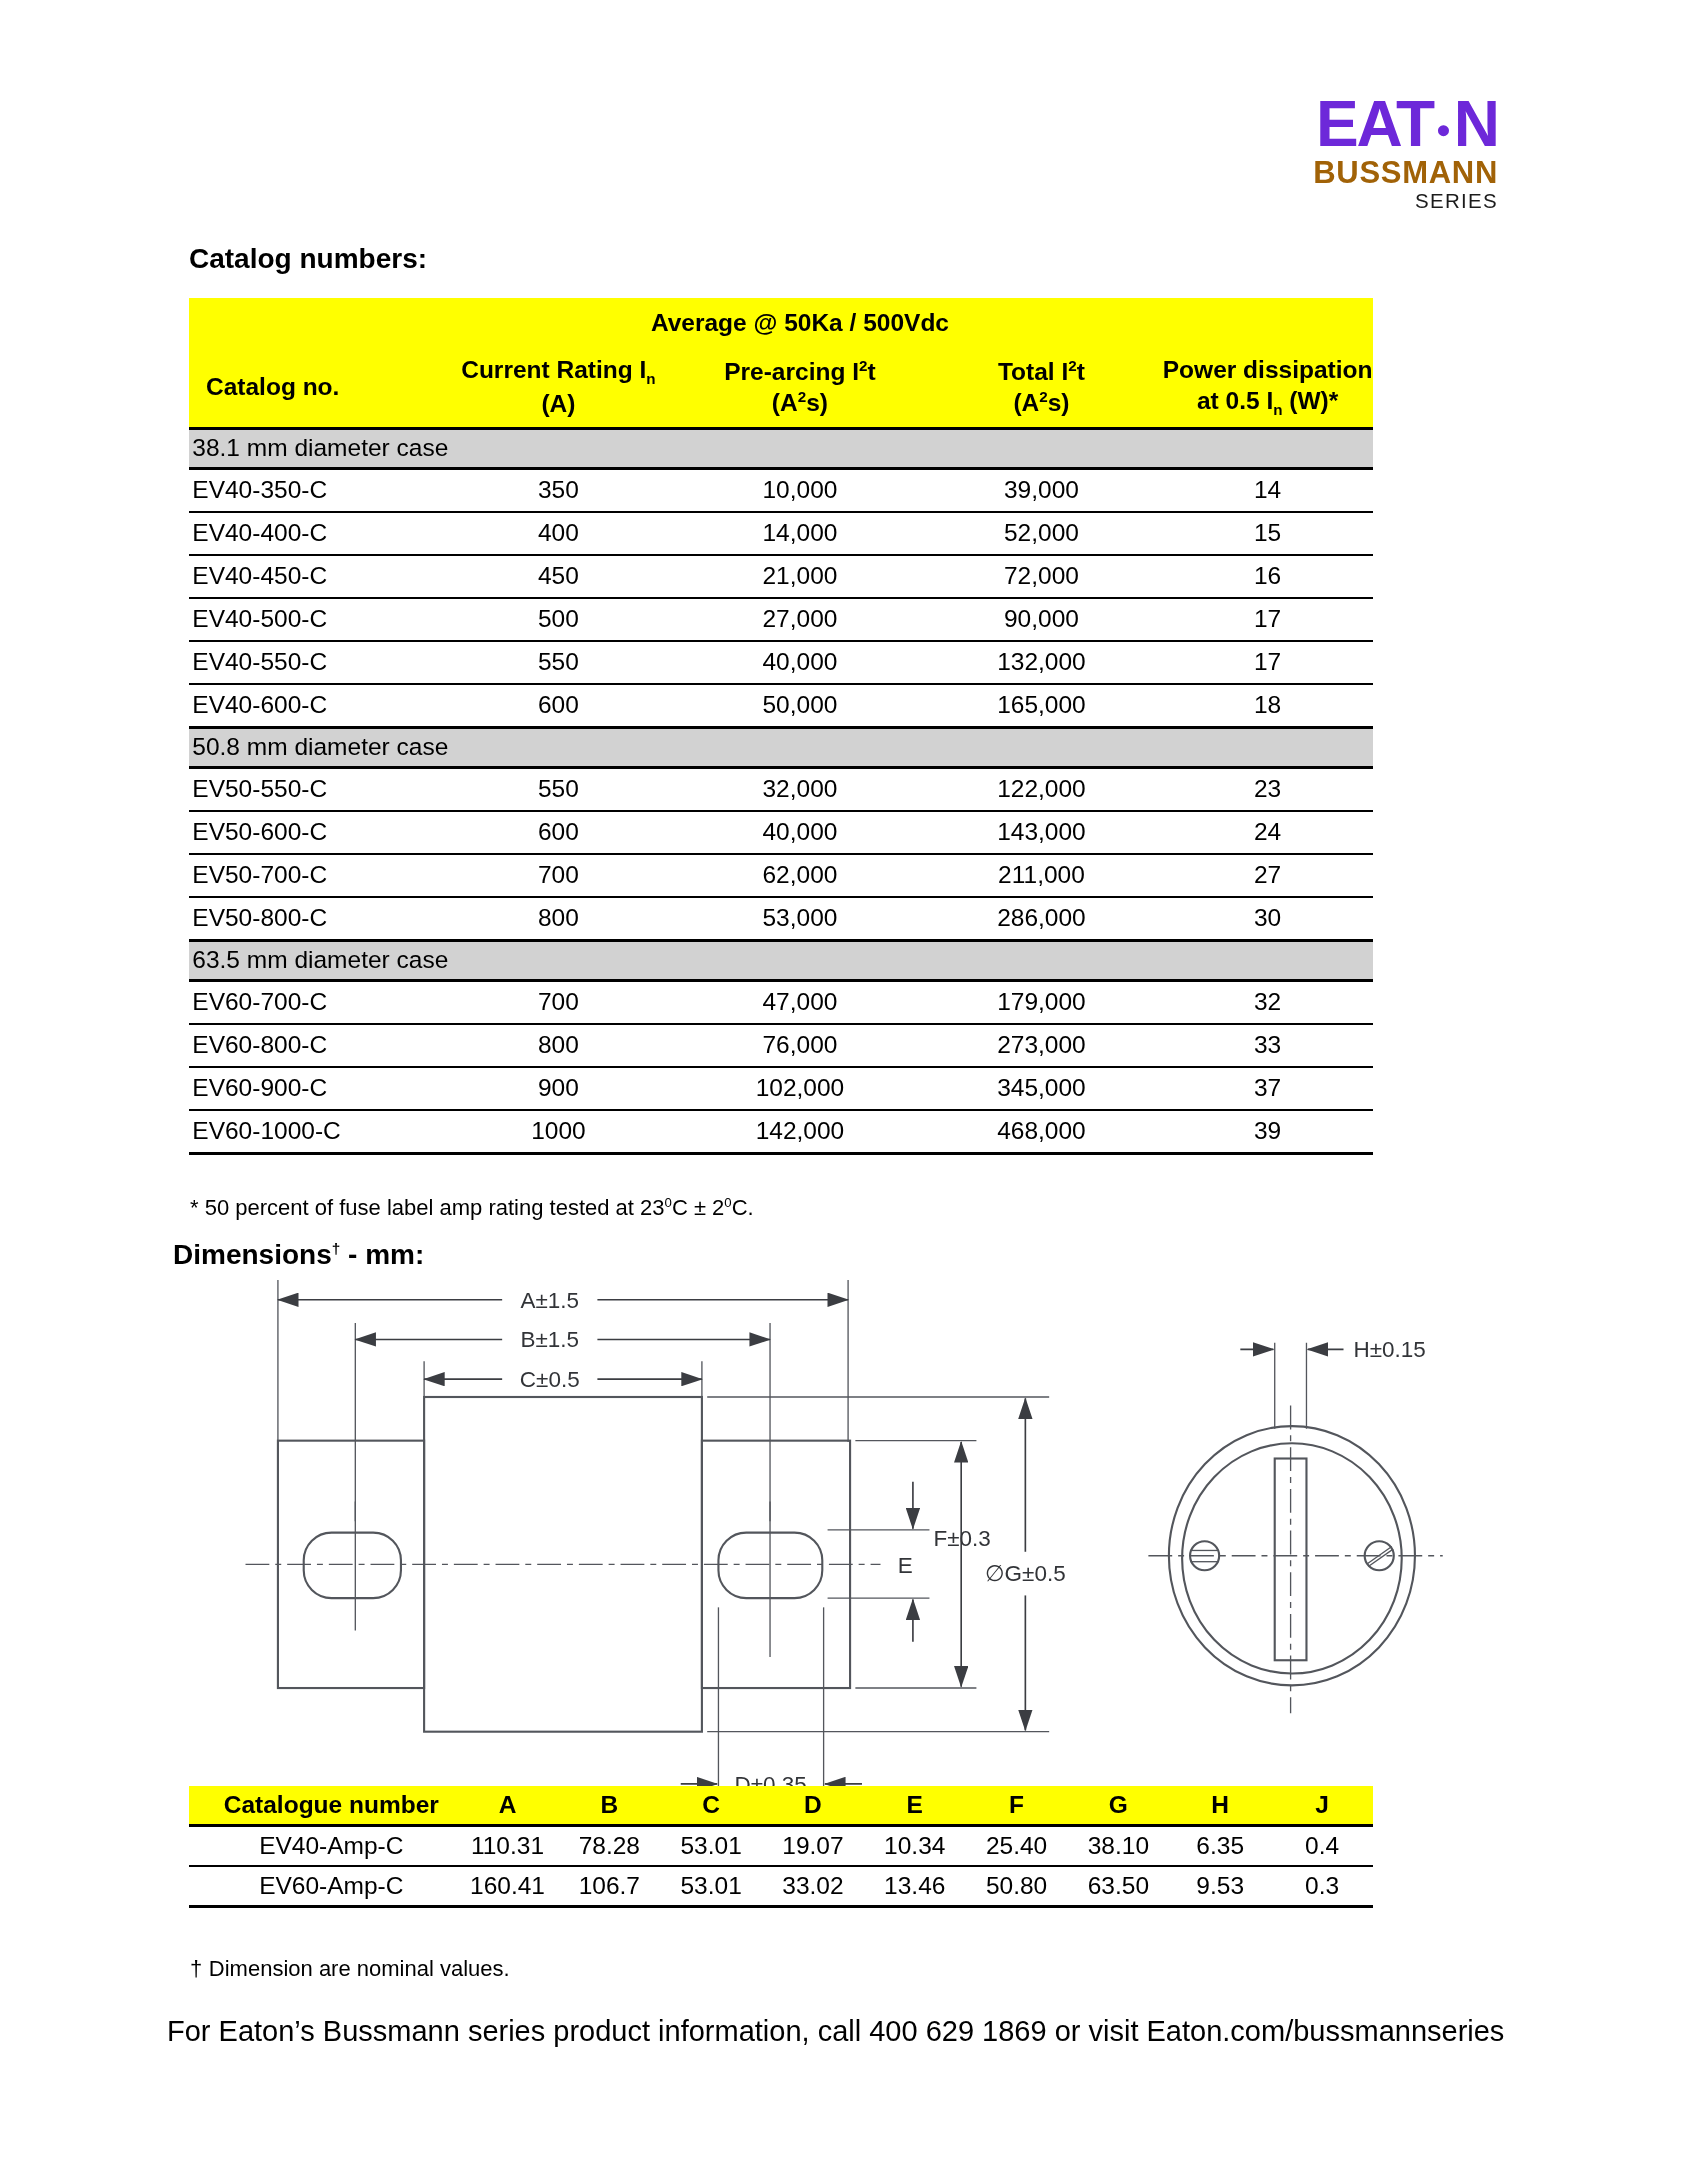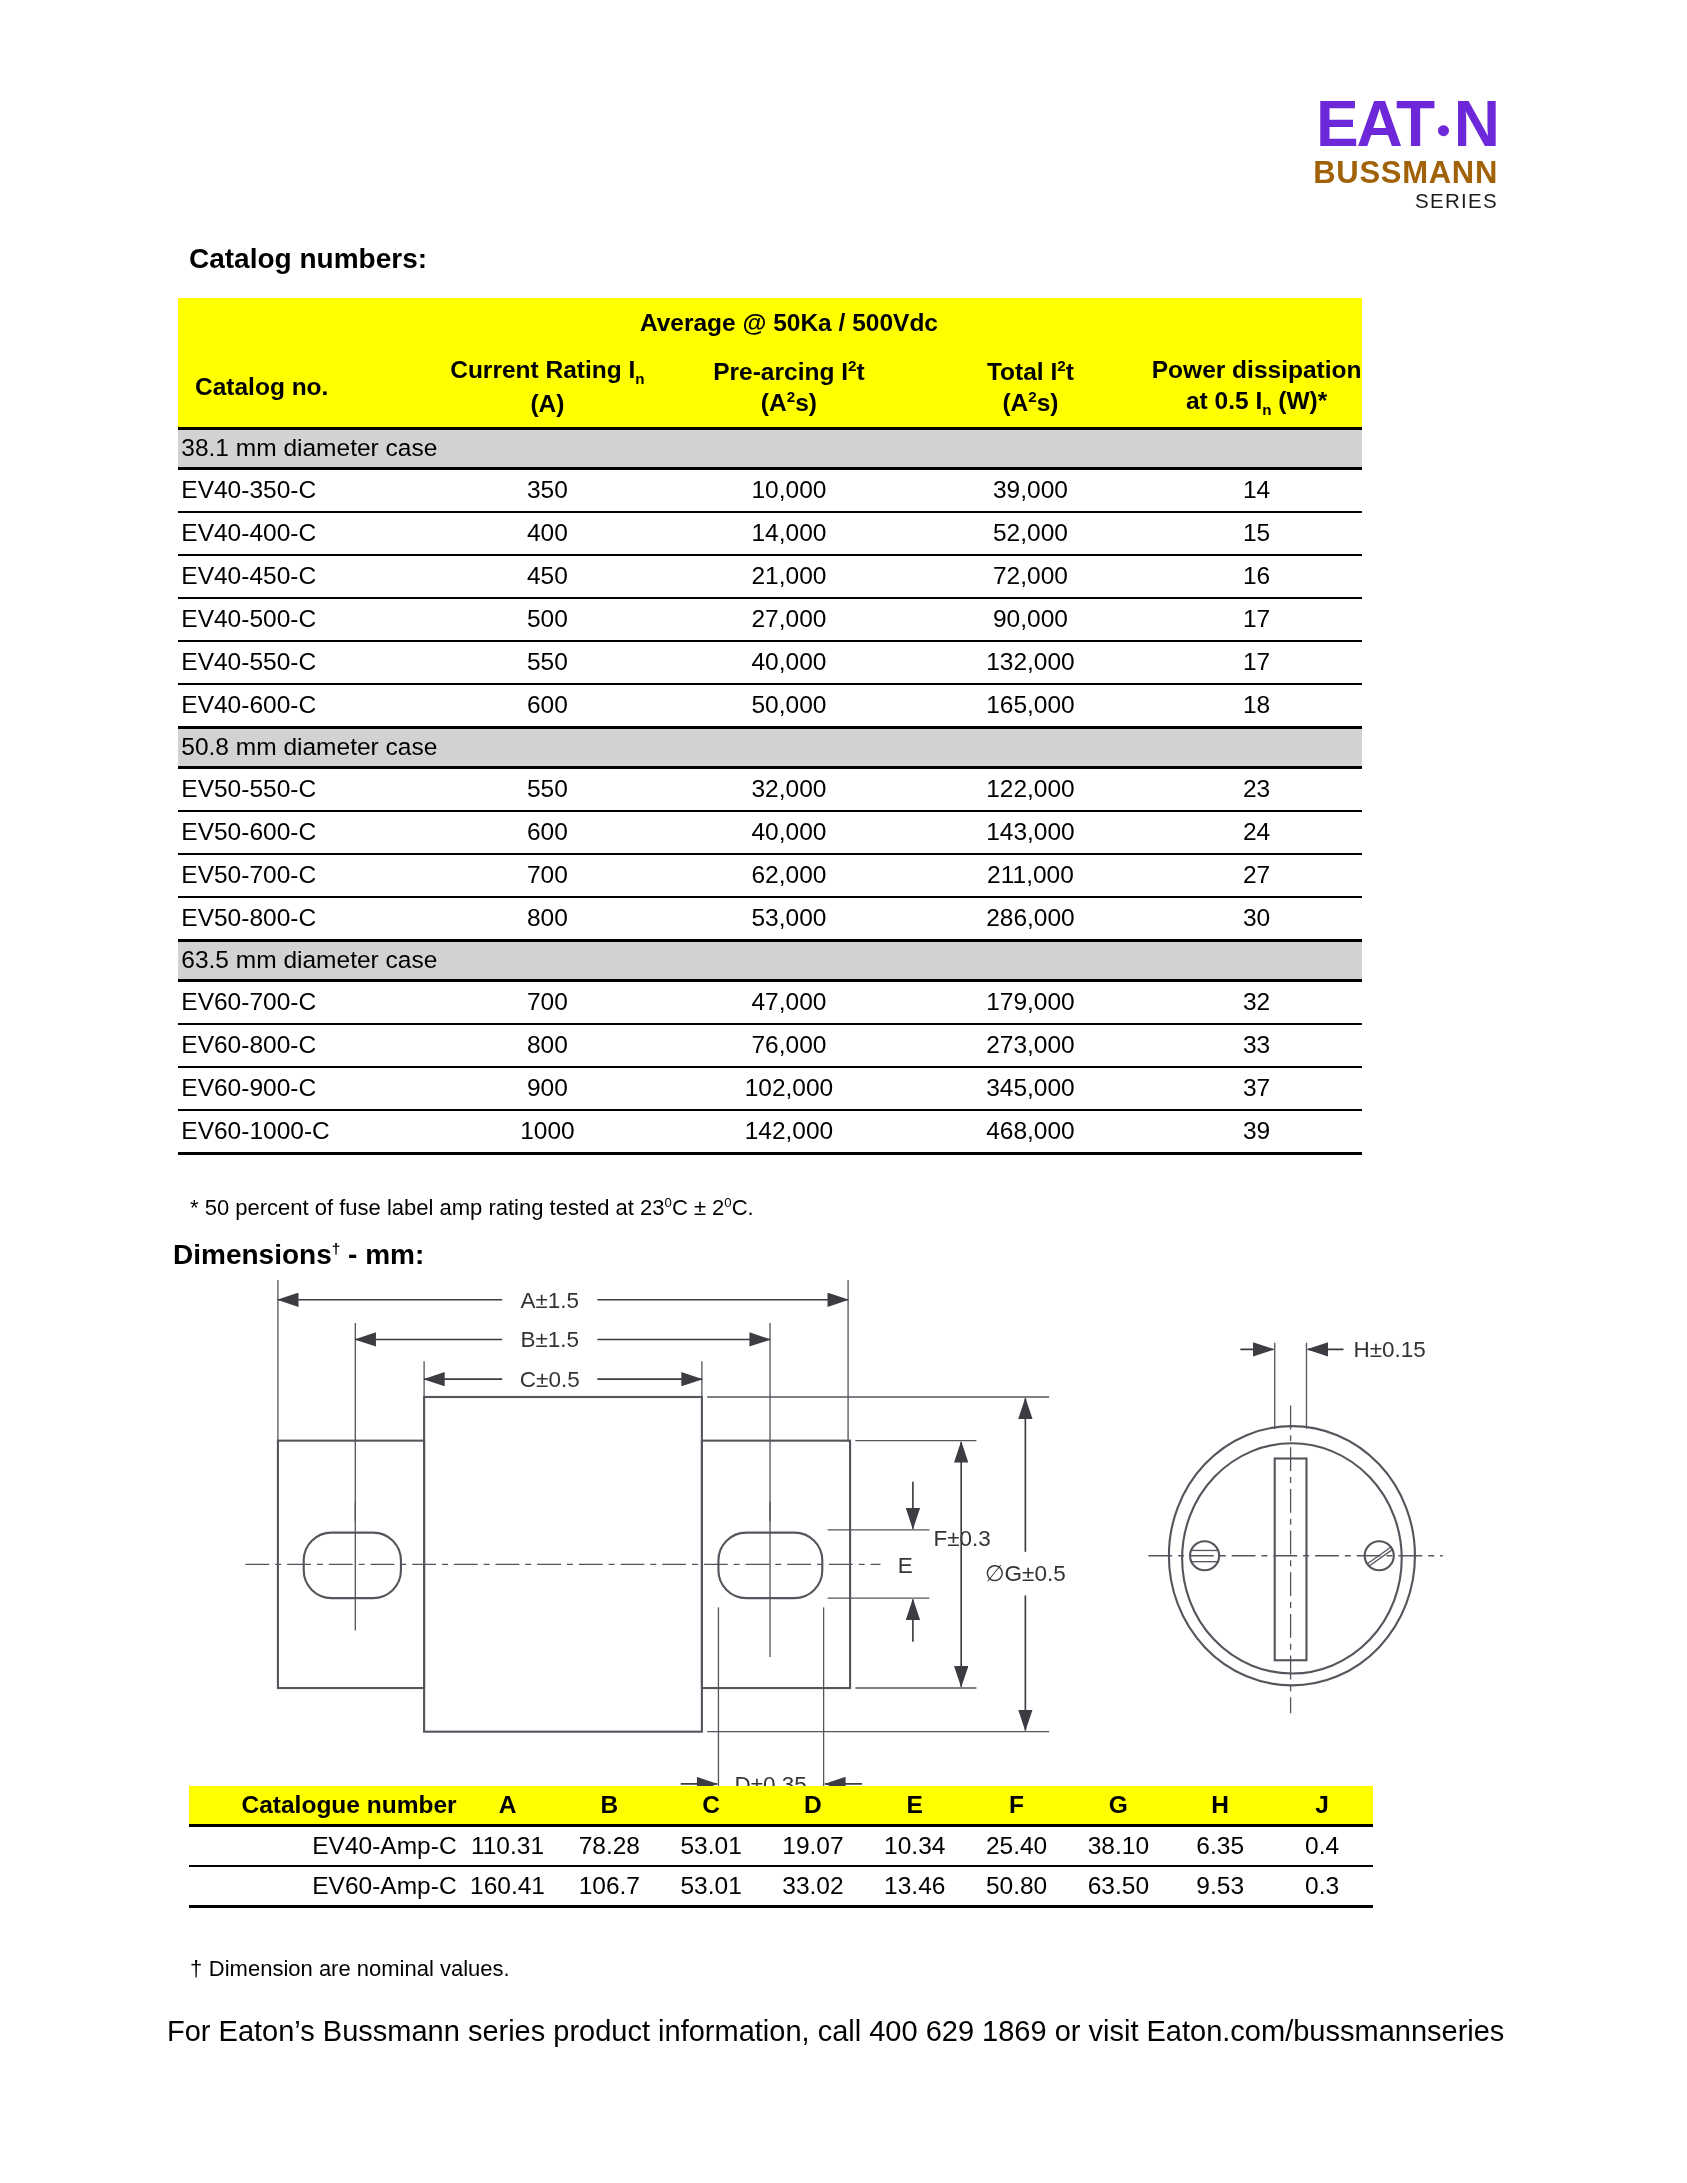--- a/index.html
+++ b/index.html
@@ -16,39 +16,39 @@
   
   .title1{position:absolute;left:189px;top:243px;margin:0;font-size:28px;font-weight:bold;}
   .title2{position:absolute;left:173px;top:1239px;margin:0;font-size:28px;font-weight:bold;}
   .title2 sup{font-size:0.55em;}
   .fn1{position:absolute;left:190px;top:1195px;font-size:22px;}
   .fn1 sup{font-size:0.6em;}
   .fn2{position:absolute;left:190px;top:1956px;font-size:22px;}
   .fn2 .fn2-text{margin-left:6.6px;}
   .footer{position:absolute;left:167px;top:2015px;font-size:29px;white-space:nowrap;}
   
-  .cat-table{position:absolute;left:178px;top:298px;width:1184px;border-collapse:collapse;table-layout:fixed;
+  .cat-table{position:absolute;left:189px;top:298px;width:1184px;border-collapse:collapse;table-layout:fixed;
     font-size:24.5px;line-height:1.25;}
   .cat-table th,.cat-table td{padding:0;}
   .cat-table thead th{background:#ffff00;font-weight:bold;text-align:center;vertical-align:middle;}
   .cat-table thead .avg-row th{height:50px;}
   .cat-table thead .hdr-row th{height:79px;border-bottom:3.3px solid #000;}
   .cat-table thead th.left{text-align:left;padding-left:17px;}
   .cat-table sub,.cat-table sup{font-size:0.62em;}
   .cat-table tbody tr.sec td{background:#d2d2d2;height:37px;text-align:left;padding-left:3.3px;
     border-top:3.3px solid #000;border-bottom:3.3px solid #000;}
   .cat-table tbody tr.row td{background:#fff;height:41px;text-align:center;border-bottom:2.6px solid #000;}
   .cat-table tbody tr.row td:first-child{text-align:left;padding-left:3.3px;}
   .cat-table tbody tr:last-child td{border-bottom:3.3px solid #000;}
   
   .dim-table{position:absolute;left:189px;top:1786px;width:1184px;border-collapse:collapse;table-layout:fixed;
     font-size:24.5px;}
   .dim-table th,.dim-table td{padding:0;text-align:center;vertical-align:middle;}
   .dim-table thead th{background:#ffff00;font-weight:bold;height:38px;border-bottom:3.3px solid #000;}
-  .dim-table thead th.left,.dim-table tbody td.left{text-align:right;padding-left:17px;}
+  .dim-table thead th.left,.dim-table tbody td.left{text-align:center;padding-left:17px;}
   .dim-table tbody td{height:38px;border-bottom:2.6px solid #000;}
   .dim-table tbody tr:last-child td{border-bottom:3.3px solid #000;}
   
   .diagram{position:absolute;left:232px;top:1270px;width:1297px;height:549px;}
   .diagram .dl{stroke:#53565c;stroke-width:3.2;fill:none;}
   .diagram .thin{stroke:#53565c;stroke-width:2;fill:none;}
   .diagram .dim{stroke:#3b3d42;stroke-width:2.5;fill:none;}
   .diagram .cl{stroke:#53565c;stroke-width:2;fill:none;stroke-dasharray:36 9 9 9;}
   .diagram text{font-family:"Liberation Sans",sans-serif;font-size:34px;fill:#323438;}
 </style>

